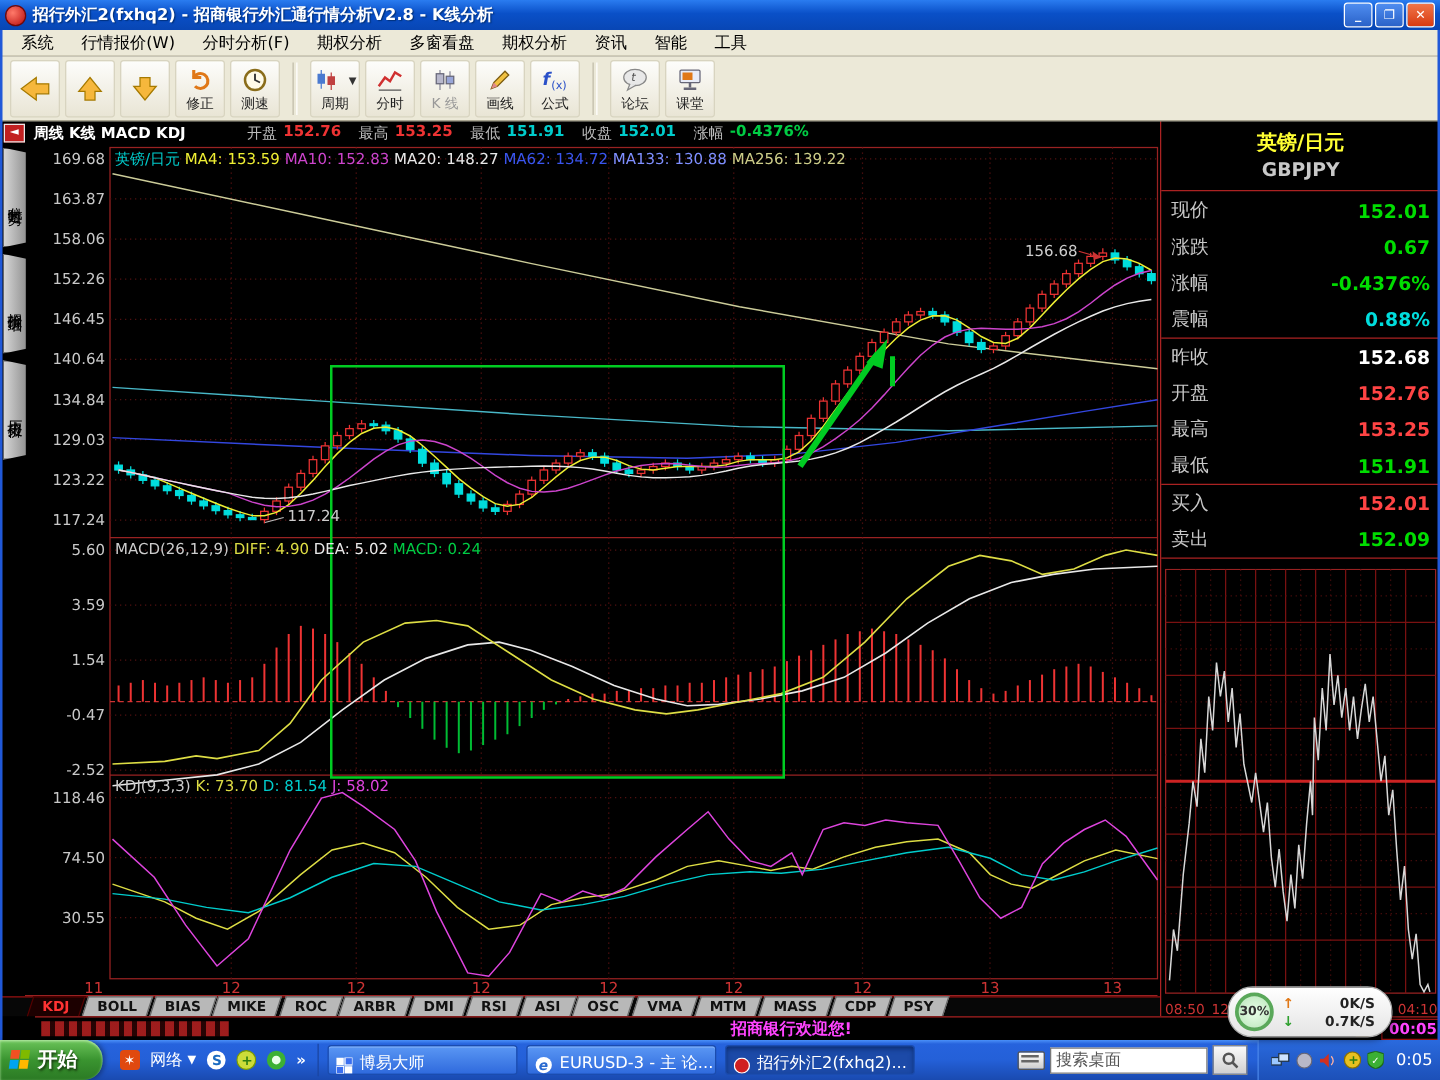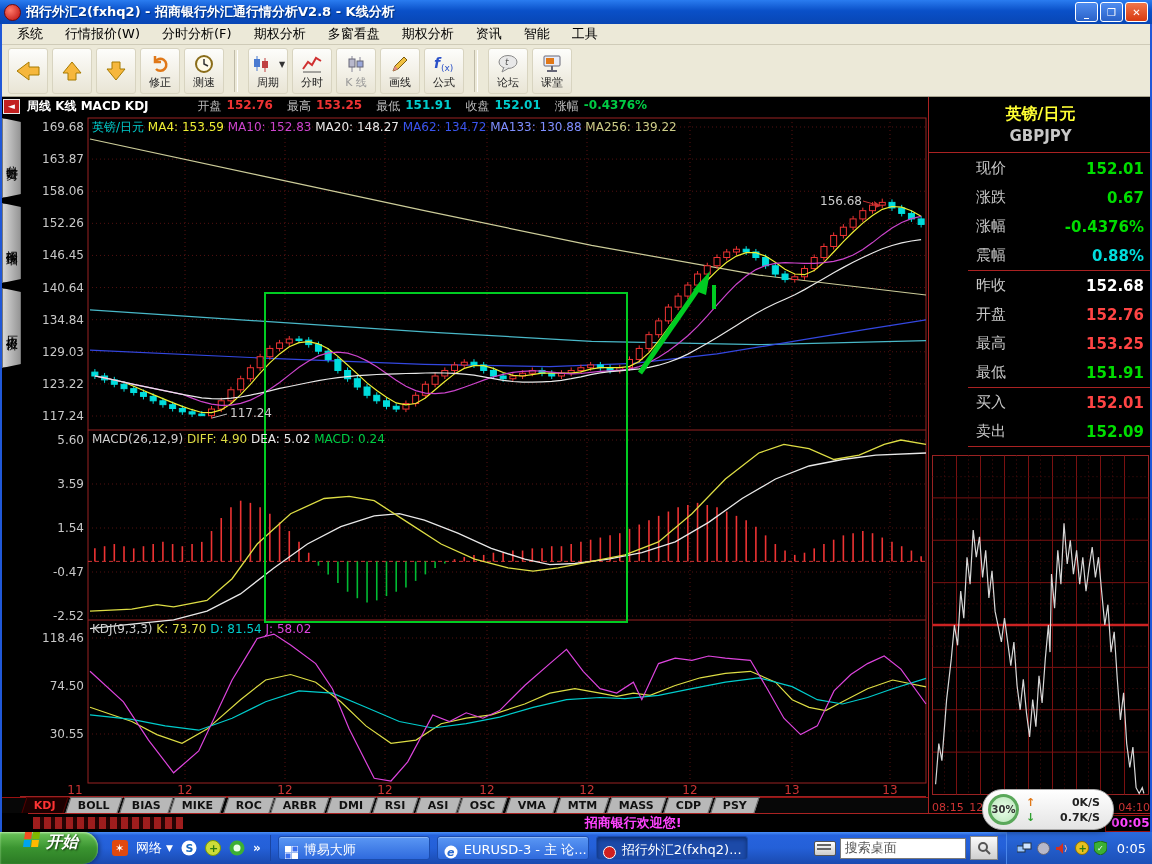--- a/index.html
+++ b/index.html
@@ -38,21 +38,21 @@
   .left-tabs{position:absolute;left:0;top:115px;width:20px;height:680px;background:#000;display:flex;flex-direction:column;gap:5px;padding-top:3px;z-index:5;}
   .side-tab{writing-mode:vertical-rl;width:17px;height:78px;margin-left:2px;background:linear-gradient(90deg,#d6d6d6,#969696);color:#000;font-size:12px;letter-spacing:1px;display:flex;align-items:center;justify-content:center;border:1px solid #777;clip-path:polygon(0 0,100% 5%,100% 95%,0 100%);}
 
   svg.chart-svg{position:absolute;left:0;top:97px;z-index:1;}
 
   
   .right-panel{position:absolute;left:928px;top:97px;width:224px;height:716px;background:#000;border-left:1px solid #aa2222;box-sizing:border-box;z-index:5;}
   .qp-title{text-align:center;color:#ffff33;font-size:16px;font-weight:bold;padding-top:7px;height:23px;}
   .qp-code{text-align:center;color:#c8c8c8;font-size:15px;font-weight:bold;height:25px;border-bottom:1px solid #aa2222;}
   .quote-rows{padding-top:1px;}
-  .quote-row{display:flex;justify-content:space-between;align-items:center;height:29px;padding:0 8px;font-size:15px;margin-left:39px;}
+  .quote-row{display:flex;justify-content:space-between;align-items:center;height:29px;padding:0 8px;font-size:15px;}
   .quote-row .ql{color:#c8c8c8;}
   .quote-row .qv{font-weight:bold;}
   .quote-row.sep{border-bottom:1px solid #aa2222;}
   .mini-wrap{position:absolute;left:0;top:358px;width:224px;height:358px;}
   .mini-labels{display:flex;justify-content:space-between;padding:0 3px;color:#cc3333;font-size:11px;margin-top:1px;}
 
   
   .indicator-tabs{position:absolute;left:0;top:797px;width:928px;height:16px;background:#070707;border-top:1px solid #991111;display:flex;align-items:flex-end;padding-left:24px;box-sizing:border-box;gap:2px;z-index:6;}
   .ind-tab{height:15px;line-height:15px;padding:0 9px;background:#b8b8b8;color:#111;font-size:11px;font-weight:bold;transform:skewX(-18deg);border:1px solid #666;border-bottom:none;}
   .ind-tab>span{display:inline-block;transform:skewX(18deg);}
@@ -69,21 +69,21 @@
 
   
   .speed-popup{position:absolute;left:982px;top:789px;width:132px;height:41px;background:linear-gradient(#ffffff,#e4e4e4);border:1px solid #aaa;border-radius:20px;display:flex;align-items:center;gap:7px;padding:0 5px;box-sizing:border-box;z-index:30;box-shadow:2px 2px 6px rgba(0,0,0,.45);}
   .sp-circle{width:31px;height:31px;border-radius:50%;border:3px solid #5aa85a;background:radial-gradient(#eaffea,#b8e4b8);display:flex;align-items:center;justify-content:center;font-size:10px;font-weight:bold;color:#333;box-sizing:border-box;flex:none;}
   .sp-rows{display:flex;flex-direction:column;font-size:11px;color:#222;font-weight:bold;line-height:15px;}
   .sp-row{display:flex;justify-content:space-between;width:74px;}
   .up-arrow{color:#e07818;}.down-arrow{color:#2fa02f;}
 
   
   .taskbar{position:absolute;left:0;top:832px;width:1152px;height:32px;background:linear-gradient(#4a90f8 0,#2663dd 10%,#2460d8 50%,#1a4ab0 100%);display:flex;align-items:center;z-index:20;}
-  .start-btn{height:32px;padding:0 20px 0 24px;background:linear-gradient(#6cc45a,#3a9430 50%,#2b7a24);border-radius:0 15px 15px 0;display:flex;align-items:flex-start;gap:6px;color:#fff;font-size:16px;font-weight:bold;font-style:italic;text-shadow:1px 1px 2px #14320c;box-shadow:inset 0 1px 2px #b8eaa8,2px 0 4px rgba(0,0,0,.35);flex:none;box-sizing:border-box;}
+  .start-btn{height:32px;padding:0 20px 0 8px;background:linear-gradient(#6cc45a,#3a9430 50%,#2b7a24);border-radius:0 15px 15px 0;display:flex;align-items:center;gap:6px;color:#fff;font-size:16px;font-weight:bold;text-shadow:1px 1px 2px #14320c;box-shadow:inset 0 1px 2px #b8eaa8,2px 0 4px rgba(0,0,0,.35);flex:none;box-sizing:border-box;}
   .win-logo{width:16px;height:16px;display:grid;grid-template-columns:7px 7px;grid-template-rows:7px 7px;gap:1px;transform:skewX(-8deg);}
   .win-logo i{display:block;}
   .win-logo i:nth-child(1){background:#f25022;}
   .win-logo i:nth-child(2){background:#7fba00;}
   .win-logo i:nth-child(3){background:#00a4ef;}
   .win-logo i:nth-child(4){background:#ffb900;}
   .ql-area{display:flex;align-items:center;gap:8px;padding:0 9px;height:26px;margin-left:5px;border-right:1px solid #1a44a0;flex:none;}
   .net-label{color:#fff;font-size:13px;}
   .caret{color:#fff;font-size:9px;margin-left:-4px;}
   .chev{color:#fff;font-size:12px;font-weight:bold;}
@@ -695,21 +695,21 @@
           <line x1="3.5" y1="212.375" x2="219.5" y2="212.375" stroke="#7a1111"></line>
           <line x1="3.5" y1="191.1875" x2="219.5" y2="191.1875" stroke="#4a0d0d" stroke-dasharray="1 3"></line>
           <line x1="3.5" y1="254.75" x2="219.5" y2="254.75" stroke="#7a1111"></line>
           <line x1="3.5" y1="233.5625" x2="219.5" y2="233.5625" stroke="#4a0d0d" stroke-dasharray="1 3"></line>
           <line x1="3.5" y1="297.125" x2="219.5" y2="297.125" stroke="#7a1111"></line>
           <line x1="3.5" y1="275.9375" x2="219.5" y2="275.9375" stroke="#4a0d0d" stroke-dasharray="1 3"></line>
           <line x1="3.5" y1="170" x2="219.5" y2="170" stroke="#cc2222" stroke-width="2.5"></line>
           <polyline points="6.6,329.3 9.8,288.6 12.9,305.6 17.6,244.6 22.3,203.9 25.4,170.0 28.6,190.3 31.7,136.1 34.8,163.2 38.0,102.2 41.1,129.3 44.2,75.1 47.3,102.2 50.5,81.9 53.6,122.5 56.7,95.4 59.9,142.9 63.0,115.8 66.1,156.4 72.4,187.0 75.5,163.2 81.8,210.7 84.9,187.0 88.1,231.0 91.2,254.8 94.3,224.2 97.5,258.1 100.6,281.9 103.7,244.6 106.9,271.7 110.0,220.8 113.1,248.0 116.3,203.9 119.4,170.0 121.0,197.1 122.5,119.1 125.6,153.1 128.8,95.4 131.9,129.3 135.0,68.3 138.2,109.0 141.3,85.3 144.4,119.1 147.6,95.4 150.7,129.3 153.8,102.2 157.0,136.1 160.1,112.4 163.2,92.0 166.4,122.5 169.5,102.2 172.6,136.1 175.8,170.0 178.9,149.7 182.0,197.1 185.2,176.8 188.3,224.2 191.4,264.9 194.6,237.8 197.7,288.6 200.8,312.4 203.9,292.0 207.1,332.7 210.2,338.5 213.3,332.7 214.9,338.5" fill="none" stroke="#d8d8d8" stroke-width="1.2"></polyline>
         </svg>
       <div class="mini-labels" id="minilabels">
-          <span>08:15</span>
+          <span>08:50</span>
           <span>12:00</span>
           <span>16:00</span>
           <span>20:00</span>
           <span>00:00</span>
           <span>04:10</span>
         </div>
     </div>
   </div>
 
   <div class="indicator-tabs" id="indtabs">

